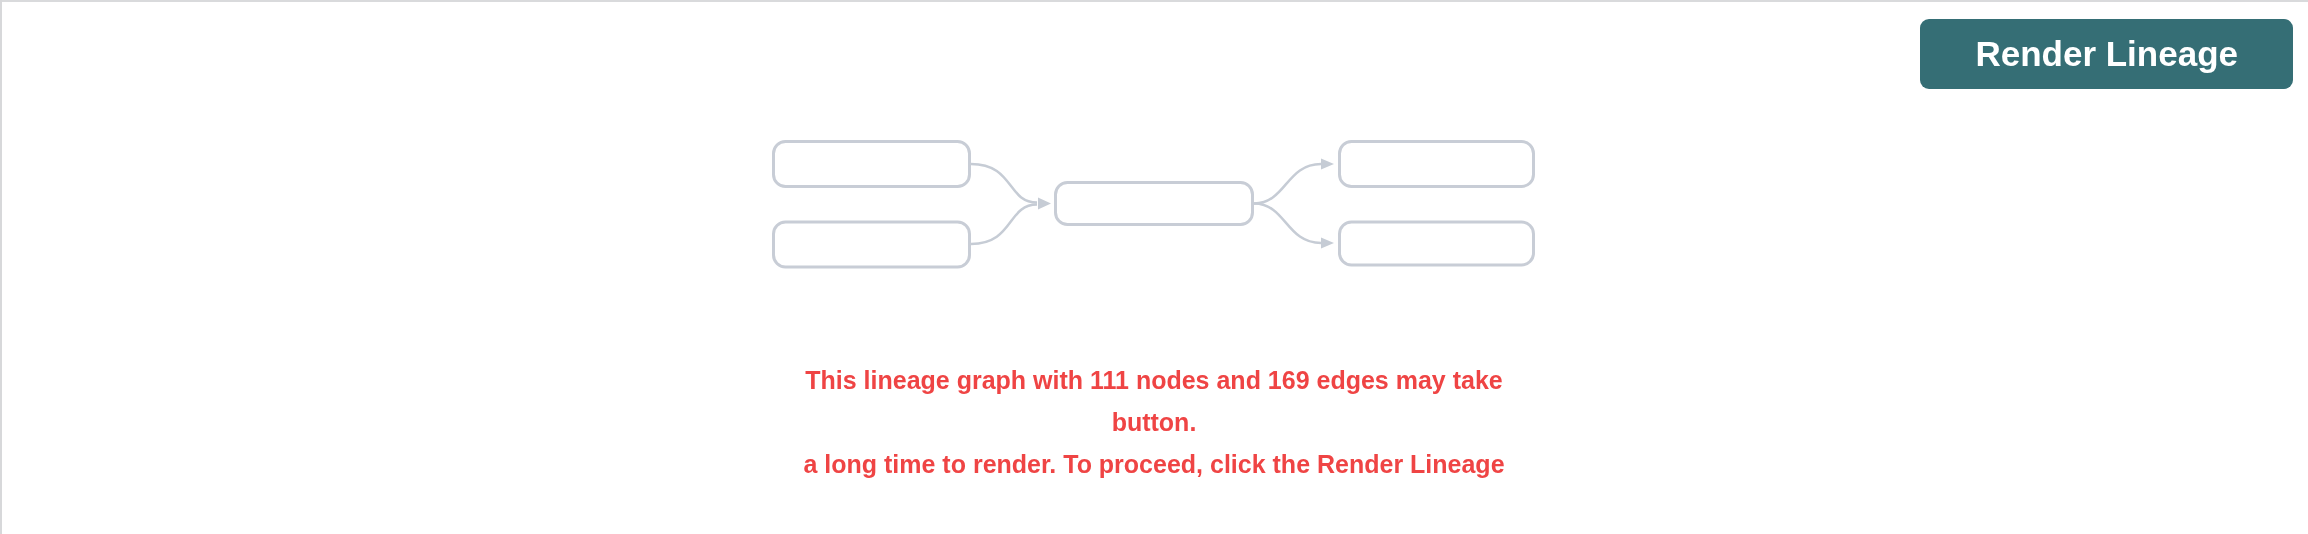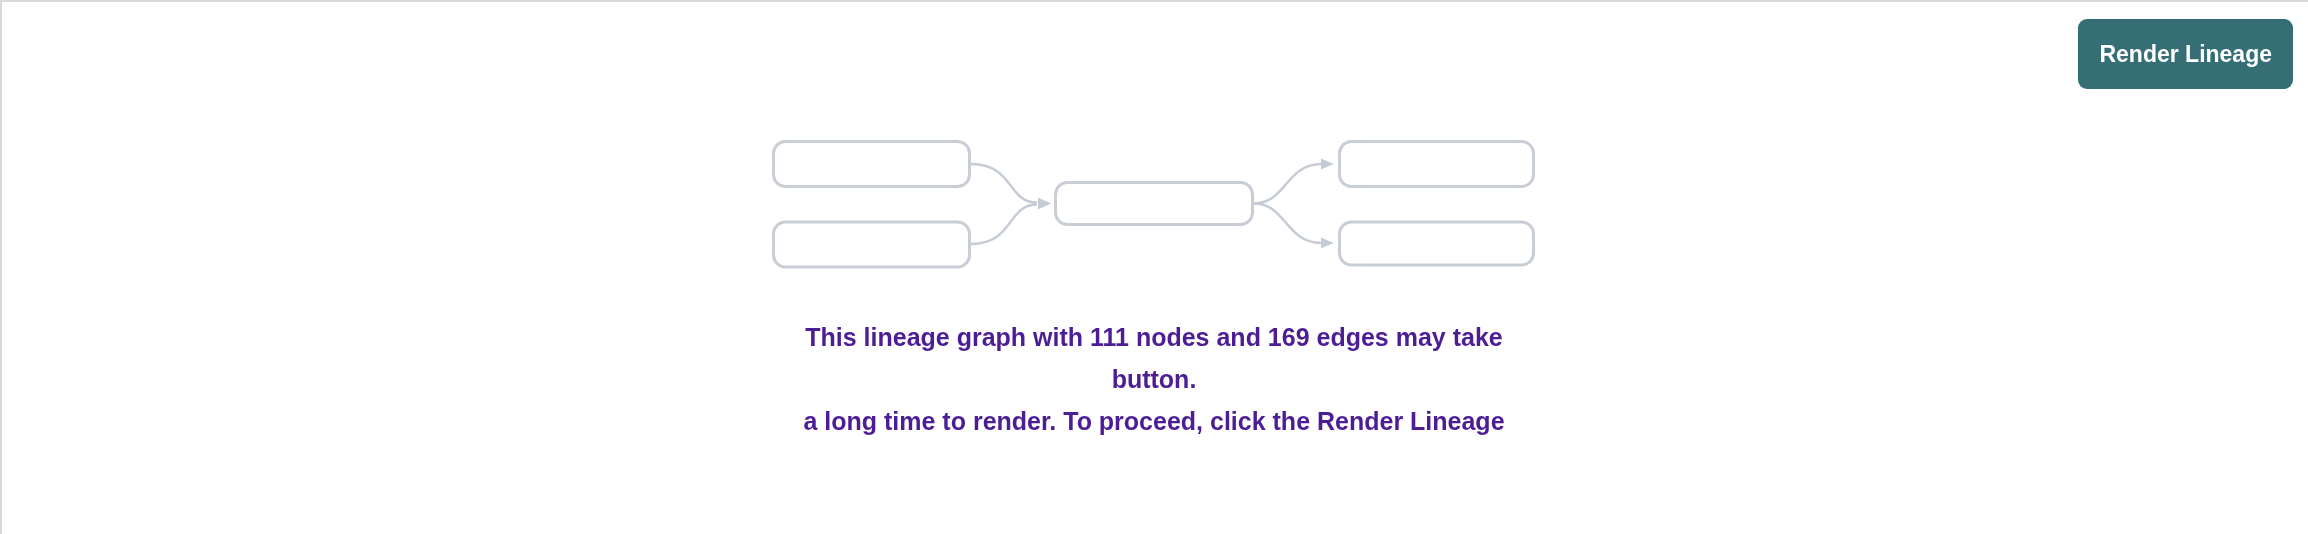--- a/index.html
+++ b/index.html
@@ -24,51 +24,51 @@
     position: absolute;
     top: 0; left: 0; bottom: 0;
     width: 2px;
     background: #d7d8da;
   }
   .render-btn {
     position: absolute;
     top: 19px;
     right: 15px;
     height: 70px;
-    padding: 0 21px;
+    padding: 0 55px;
     border: none;
     border-radius: 9px;
     background: #356e75;
     color: #ffffff;
     font-family: "Liberation Sans", sans-serif;
-    font-size: 23px;
+    font-size: 35px;
     font-weight: 700;
     cursor: pointer;
   }
   .empty-state {
     position: absolute;
     top: 136px;
     left: 50%;
     transform: translateX(-50%);
     width: 900px;
     text-align: center;
   }
   .graph-svg {
     display: block;
     margin: 0 auto;
   }
   .graph-node {
     fill: #ffffff;
   }
   .message {
-    margin-top: 45px;
+    margin-top: 88px;
     font-size: 25px;
     line-height: 42px;
     font-weight: 700;
-    color: #4c1d95;
+    color: #ef4444;
   }
 </style>
 </head>
 <body>
 
 <div>
   <div class="top-border"></div>
   <div class="left-border"></div>
 
   <button class="render-btn">Render Lineage</button>

